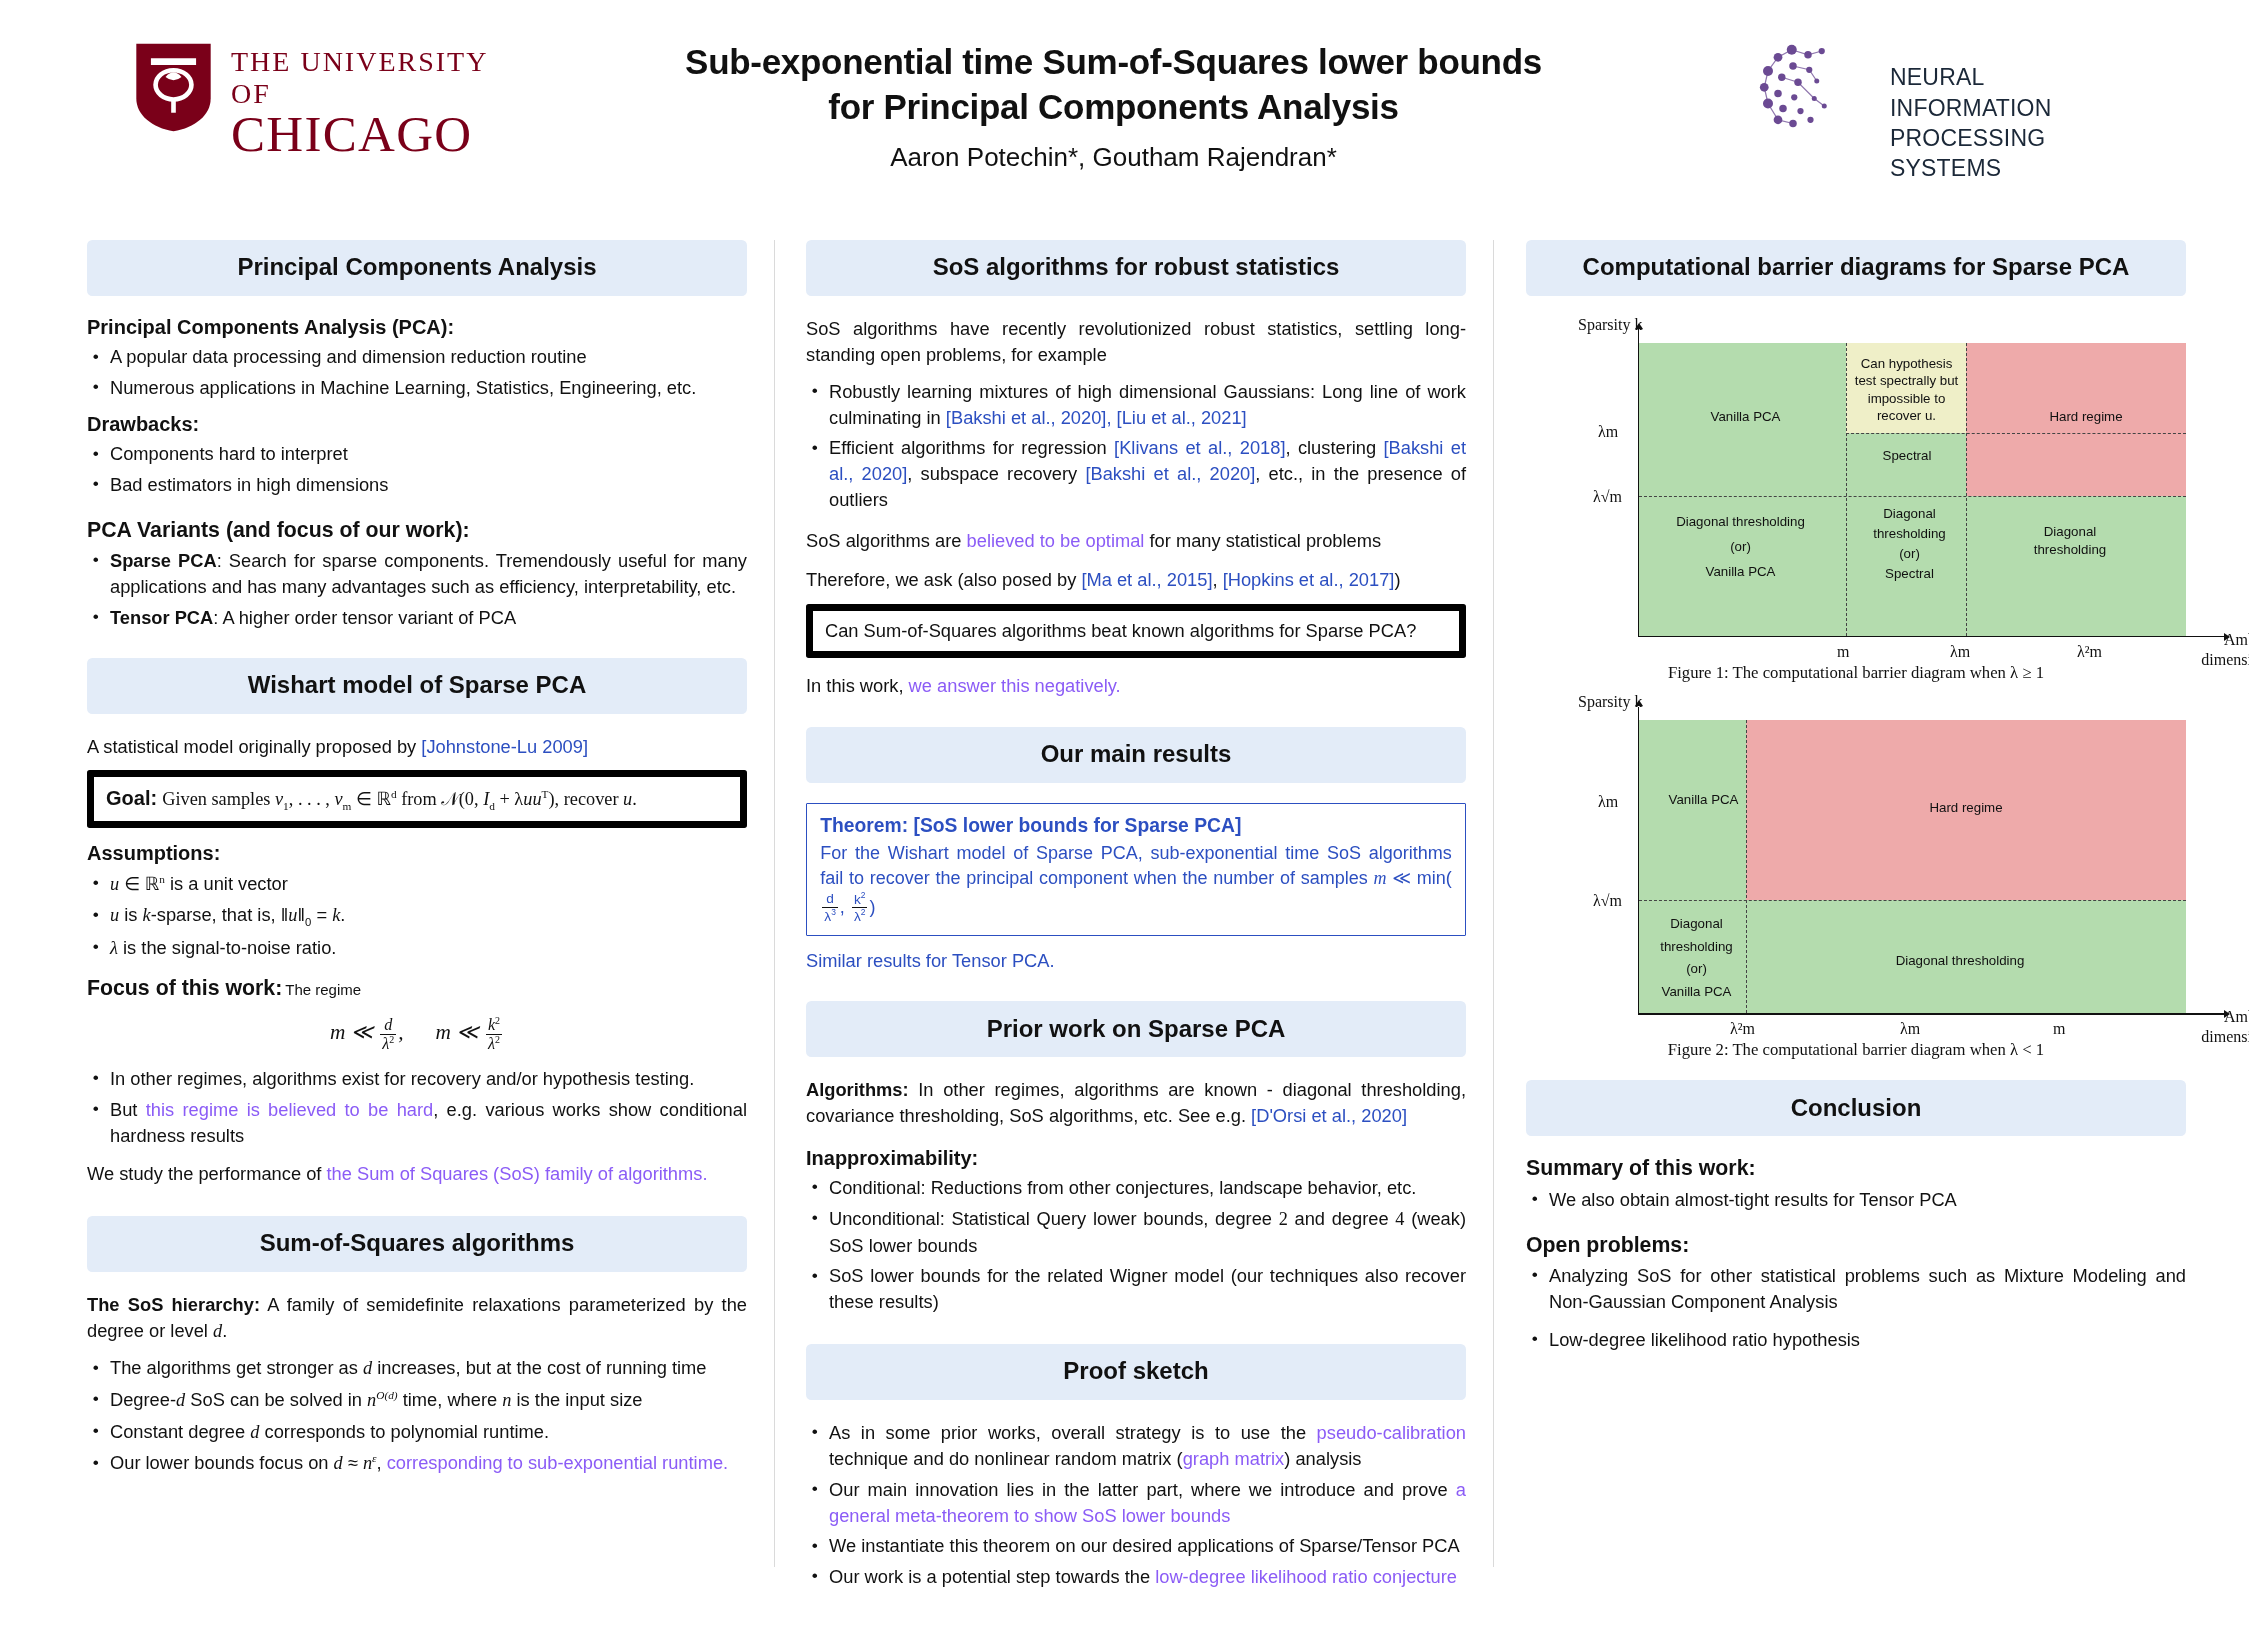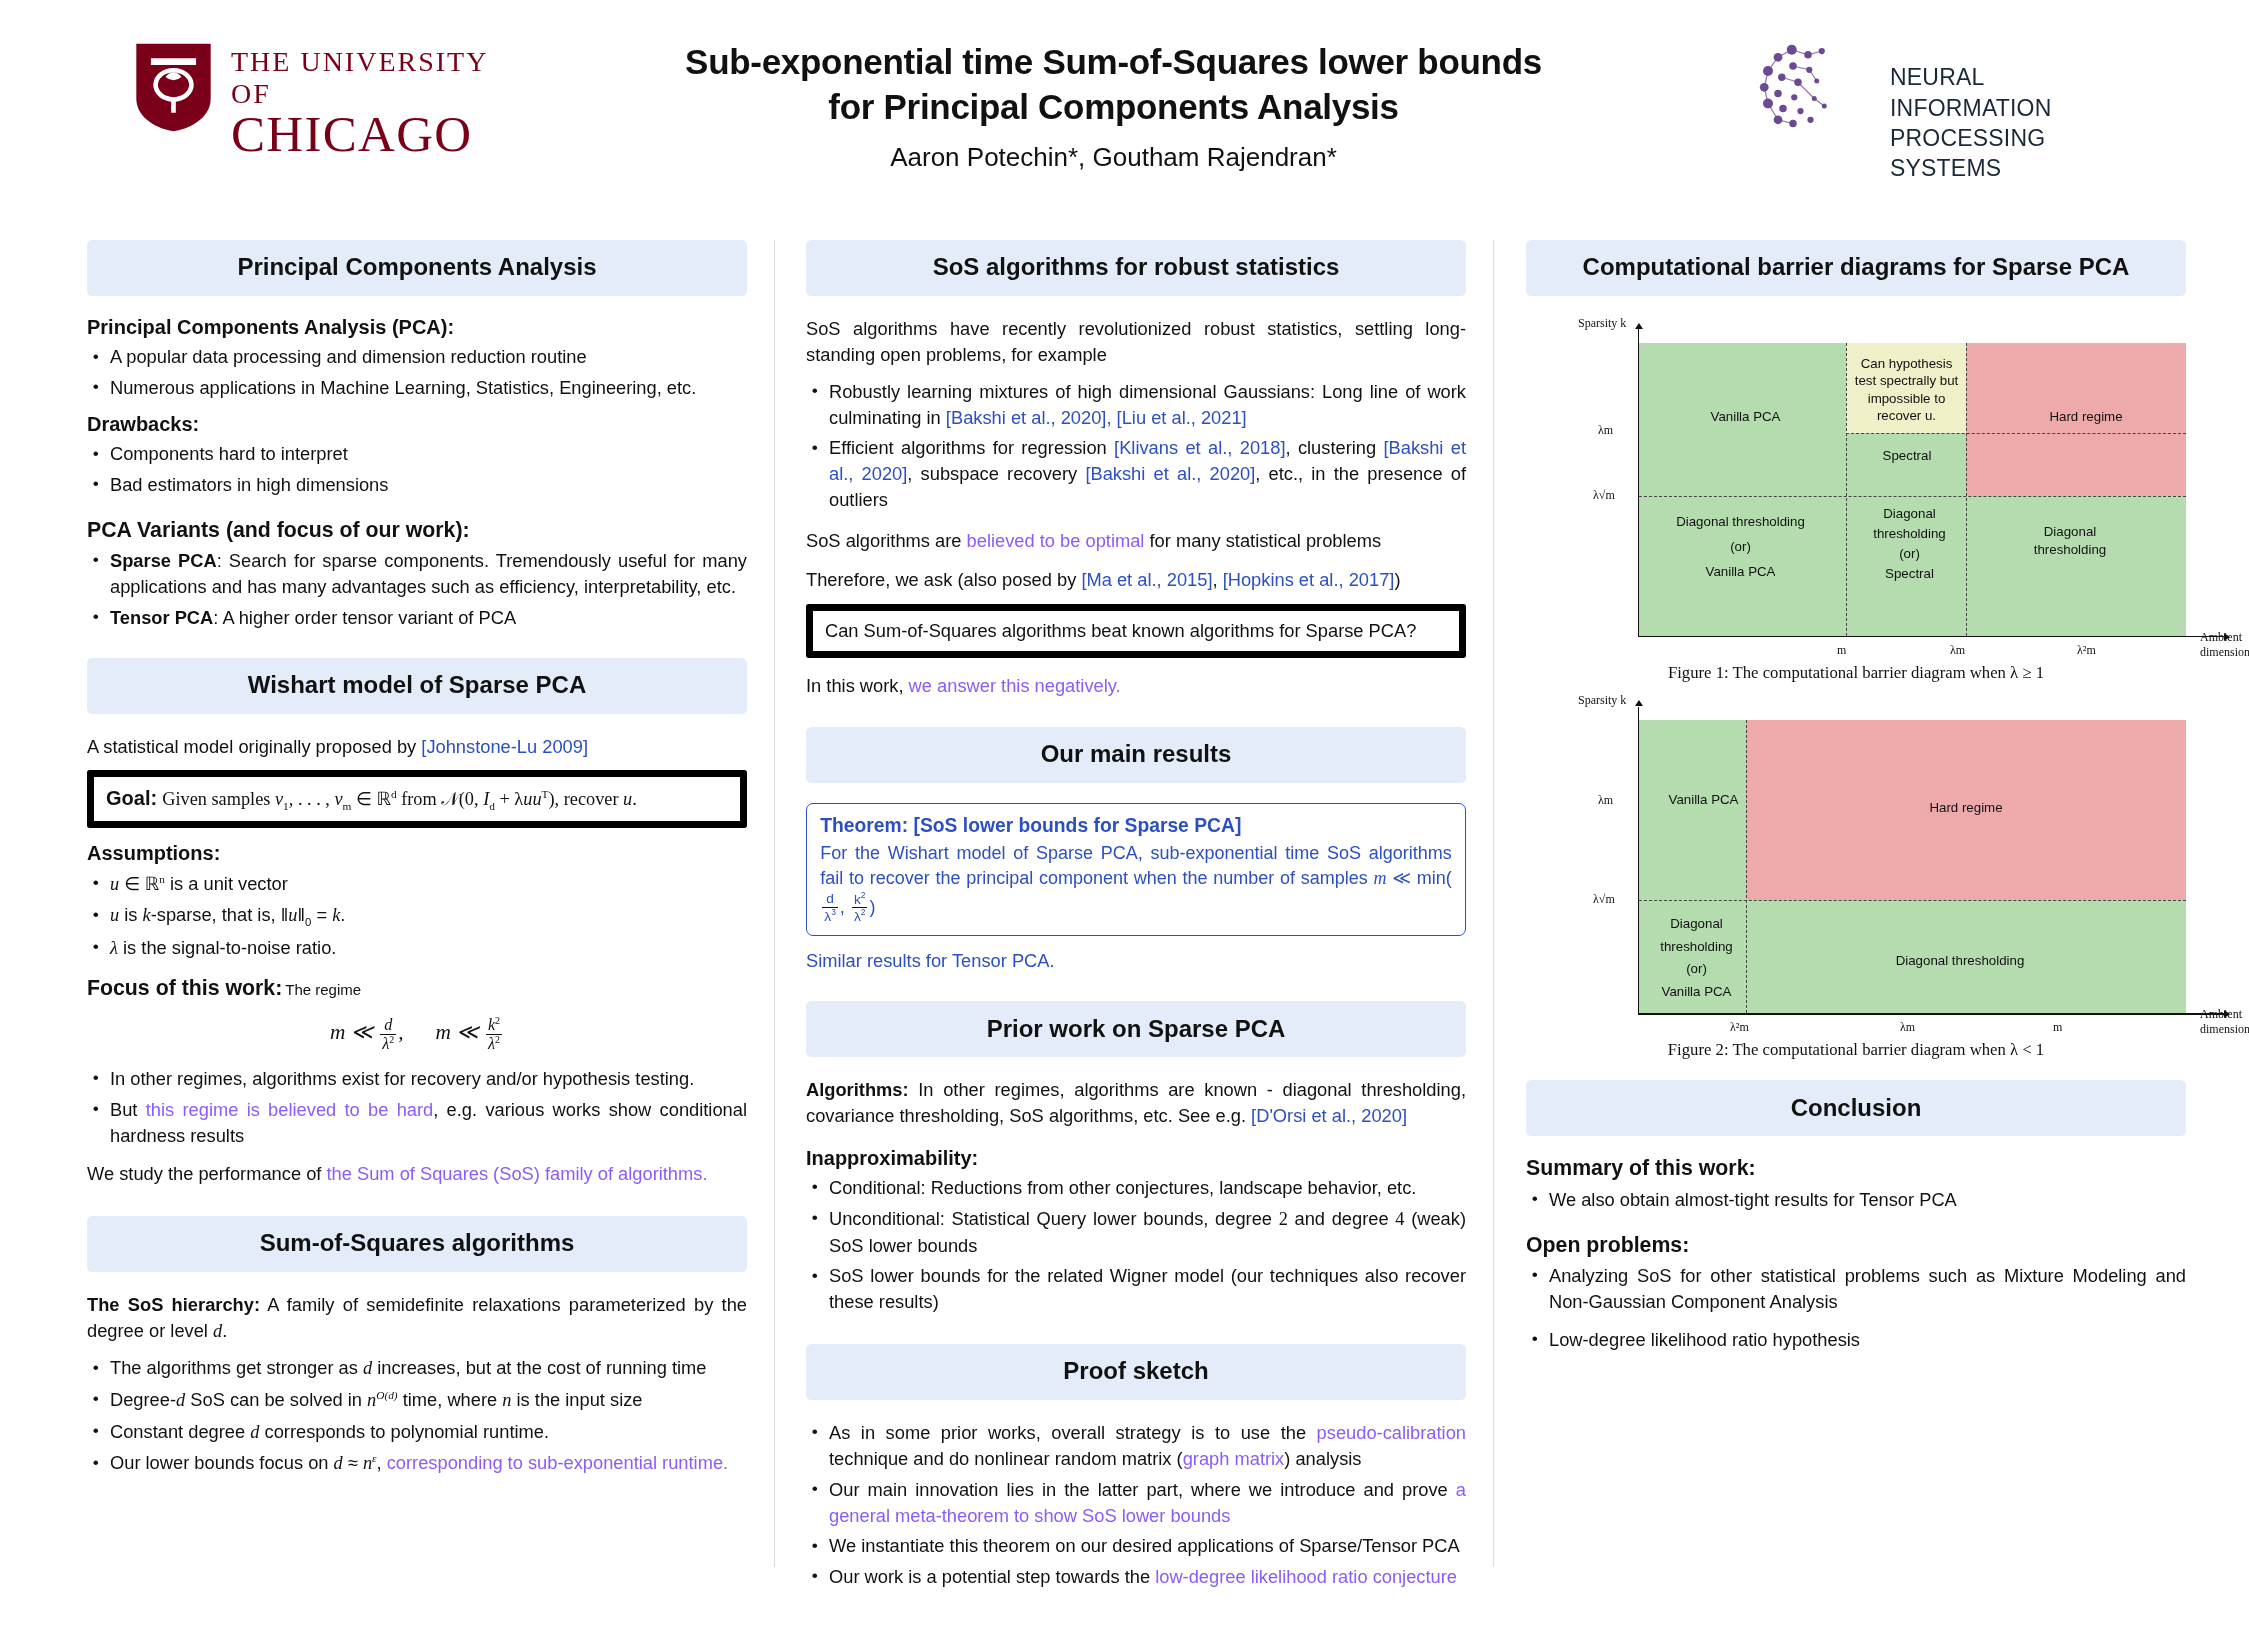--- a/index.html
+++ b/index.html
@@ -46,36 +46,36 @@
   .b { font-weight:bold; }
   .sub { font-size:20px; font-weight:bold; margin:12px 0 5.3px 0; }
   ul { margin:2.7px 0 9.3px 0; padding-left:23px; list-style:none; }
   li { font-size:18.3px; line-height:1.42; margin-bottom:4.7px; position:relative; text-align:justify; }
   li:before { content:"•"; position:absolute; left:-17.3px; top:-0.7px; font-size:17.3px; }
   .red { color:#8b5cf6; }
   .blue { color:#2c4fc1; }
   .lnk { color:#2c4fc1; }
 
   .boxed { border:7px solid #000000; border-radius:2.7px; padding:9.3px 12px; font-size:18.3px; margin:9.3px 0 14.7px 0; }
-  .thmbox { border:1px solid #2c4fc1; border-radius:7px; padding:10.7px 13.3px; margin:5.3px 0 12px 0; }
+  .thmbox { border:1px solid #2c4fc1; border-radius:1px; padding:10.7px 13.3px; margin:5.3px 0 12px 0; }
   .thmbox .t1 { color:#2c4fc1; font-weight:bold; font-size:19.3px; margin-bottom:4px; }
   .thmbox .t2 { color:#2c4fc1; font-size:18px; line-height:1.4; text-align:justify; }
 
   .math { text-align:center; font-family:"Liberation Serif", serif; font-style:italic; font-size:21.3px; margin:14.7px 0 13.3px 0; }
   .mi { font-family:"Liberation Serif", serif; font-style:italic; }
   .mr { font-family:"Liberation Serif", serif; font-style:normal; }
   sup.s, sub.s { font-style:normal; font-size:0.62em; }
   .frac { display:inline-block; vertical-align:middle; text-align:center; font-size:0.76em; line-height:1.08; margin:0 2px; }
   .frac .num { display:block; border-bottom:0.9px solid #111; padding:0 2px; }
   .frac .den { display:block; padding:0 2px; }
 
   
   .fig { position:relative; margin:4px 0 2.7px 0; }
   .figcap { text-align:center; font-family:"Liberation Serif", serif; font-size:16.7px; margin-top:6.7px; }
-  .axlab { position:absolute; font-size:12px; font-family:"Liberation Serif", serif; }
+  .axlab { position:absolute; font-size:16px; font-family:"Liberation Serif", serif;text-align:right; }
   .cell-lab { position:absolute; font-size:13.3px; text-align:center; font-family:"Liberation Sans", sans-serif; line-height:1.25; }
   .green { background:#b4dcae; }
   .pink  { background:#eeaaaa; }
   .yellow{ background:#efefc8; }
   .reg { position:absolute; }
   .dash-v { position:absolute; border-left:1.3px dashed #444; }
   .dash-h { position:absolute; border-top:1.3px dashed #444; }
   .axis { position:absolute; background:#111; }
   .arrow-r { position:absolute; width:0;height:0; border-left:6.7px solid #111; border-top:4px solid transparent; border-bottom:4px solid transparent; }
   .arrow-u { position:absolute; width:0;height:0; border-bottom:6.7px solid #111; border-left:4px solid transparent; border-right:4px solid transparent; }

